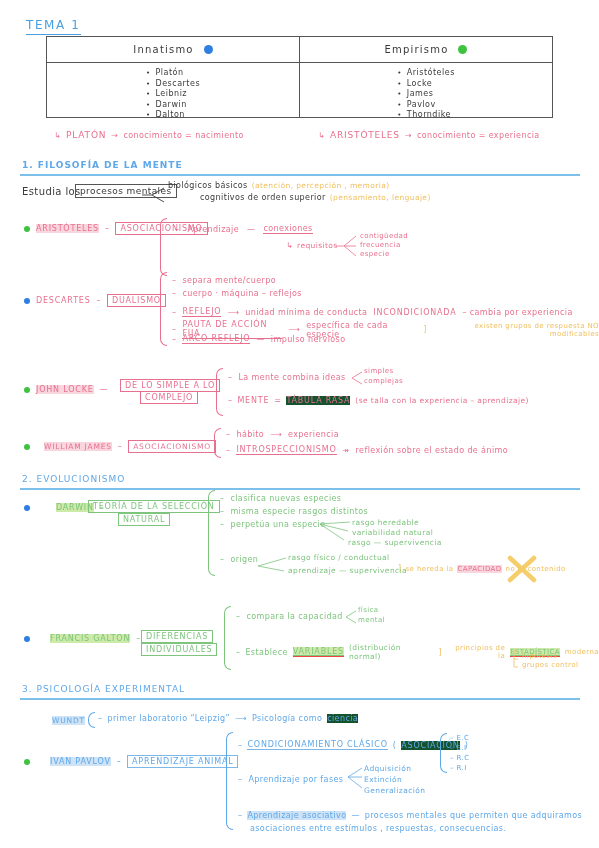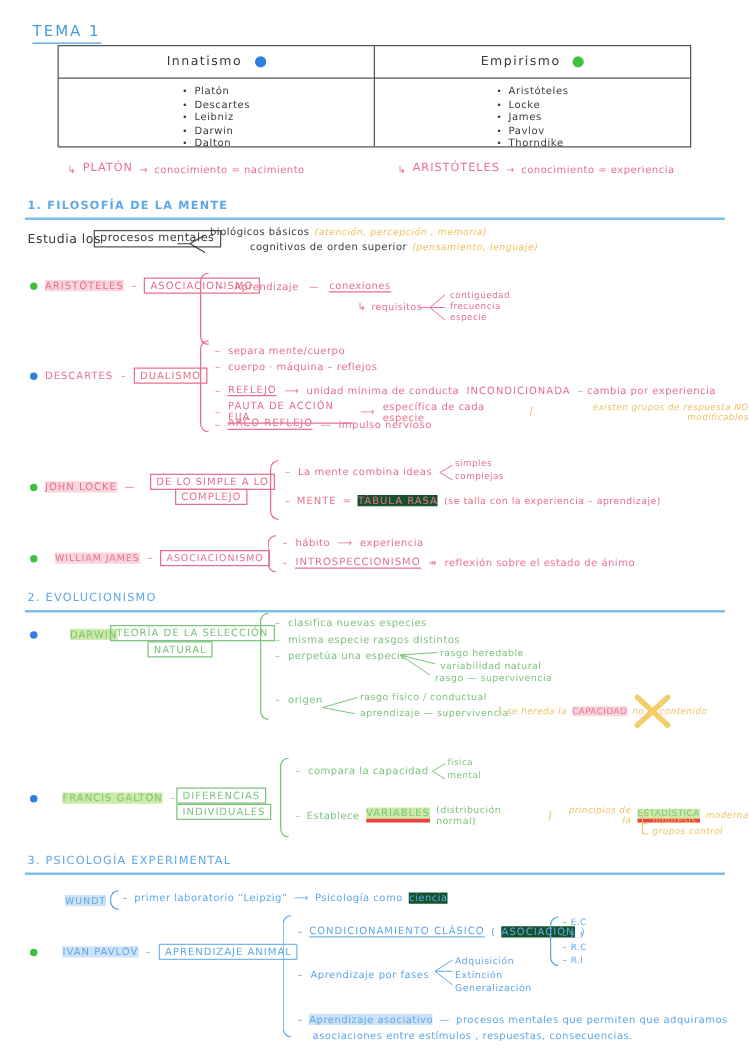--- a/index.html
+++ b/index.html
@@ -6,21 +6,21 @@
   body{
     width:599px;height:848px;background:#ffffff;
     font-family:"DejaVu Sans", sans-serif;
     color:#222;overflow:hidden;position:relative;
   }
   .page{position:relative;width:599px;height:848px;}
   .abs{position:absolute;}
   .bluedk {color:#5fa8e8;}
   .pink   {color:#e8708f;}
   .green  {color:#7dc47d;}
-  .orange {color:#f0c060;font-style:italic;}
+  .orange {color:#f0c060;}
   .ink    {color:#3a3a3a;}
 
   
   .hw{font-family:"DejaVu Sans", sans-serif;letter-spacing:.4px;}
   .t7 {font-size:7px;text-align:right;}
   .t75{font-size:7.5px;}
   .t8 {font-size:8px;}
   .t9 {font-size:9px;}
   .t10{font-size:10px;}
   .caps{letter-spacing:.8px;}
@@ -58,21 +58,21 @@
   .boxblue{border:1px solid #7bb8e8;padding:1px 4px;display:inline-block;
            color:#5fa8e8;}
   .boxink{border:1px solid #555;padding:1px 4px;display:inline-block;color:#3a3a3a;}
 
   
   .hlpink{background:#f9d6de;}
   .hlyellow{background:#14532d;}
   .hlgreen{background:#cdeaa8;}
   .hlblue{background:#cfe3f7;}
   .ulpink{border-bottom:1px solid #e8708f;}
-  .ulgreen{border-bottom:3px solid #ef4444;}
+  .ulgreen{border-bottom:1px solid #ef4444;text-decoration:underline;}
   .ulblue{border-bottom:1px solid #7bb8e8;}
 
   
   .brace{border-left:1.2px solid currentColor;border-top:1.2px solid currentColor;
          border-bottom:1.2px solid currentColor;border-radius:7px 0 0 7px;
          width:7px;box-sizing:border-box;}
   .row{display:flex;align-items:center;gap:5px;}
   svg{display:block;overflow:visible;}
 </style>
 </head>

